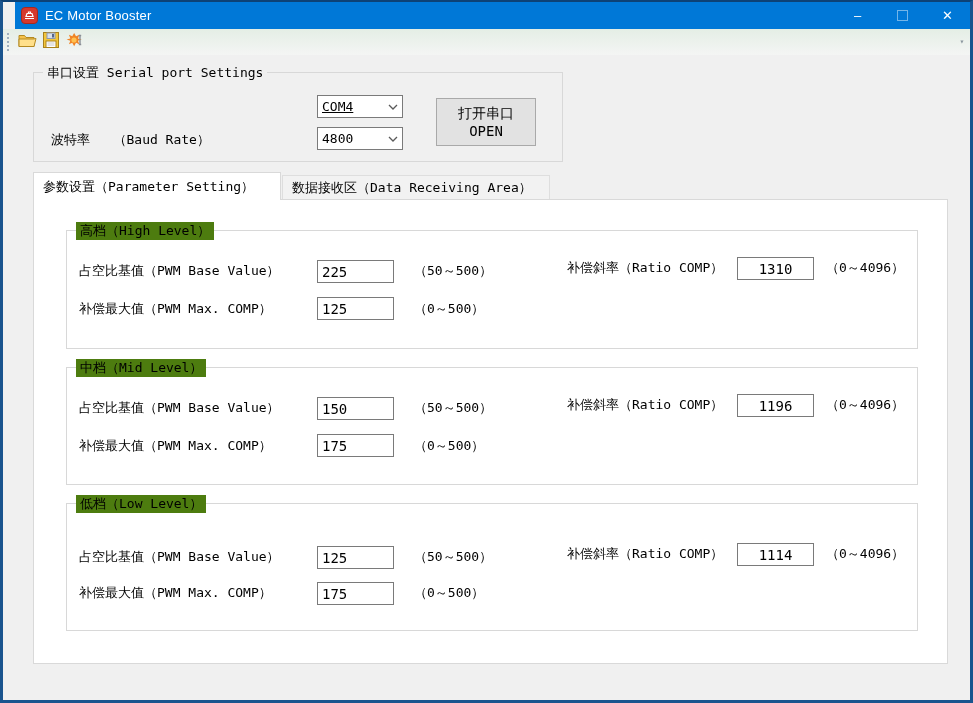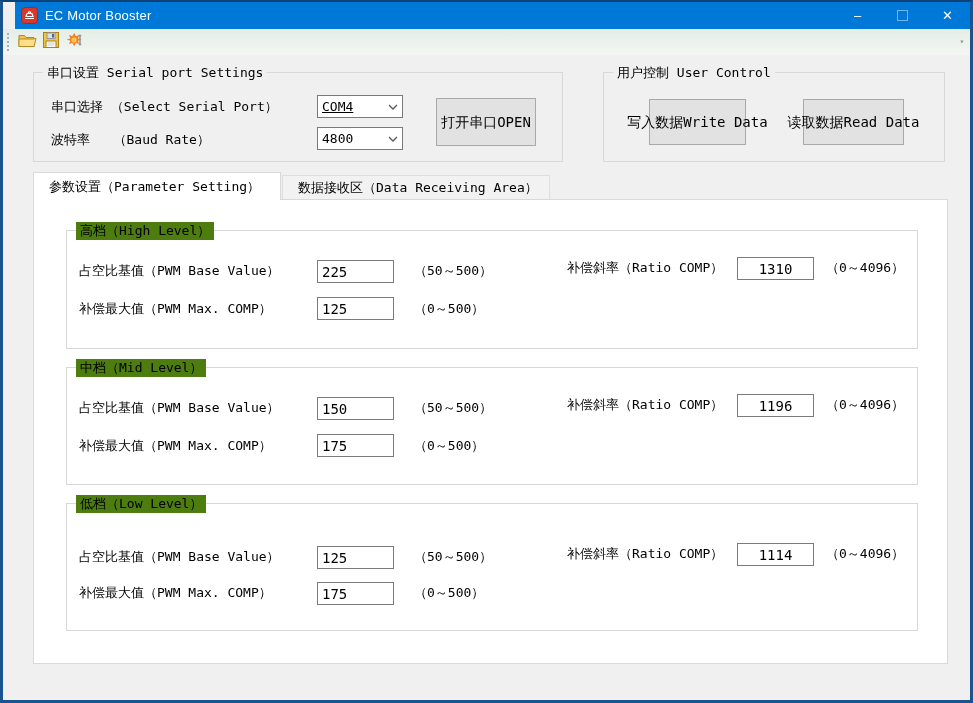--- a/index.html
+++ b/index.html
@@ -38,37 +38,37 @@
   .group{position:absolute;border:1px solid #d8d8d8;}
   .glegend{position:absolute;top:-9px;left:9px;background:#f0f0f0;padding:0 4px;font-size:13px;white-space:pre;}
   .on-white{background:#4d7c0f;}
   
   .lbl{position:absolute;font-size:13px;line-height:16px;white-space:pre;}
   .combo{position:absolute;width:86px;height:23px;box-sizing:border-box;background:#fff;
     border:1px solid #7a7a7a;display:flex;align-items:center;font-size:13px;}
   .combo .ctxt{padding-left:4px;}
   .combo .chev{margin-left:auto;margin-right:4px;display:flex;}
   .btn{position:absolute;background:#e2e2e2;border:1px solid #a9a9a9;box-sizing:border-box;
-    display:flex;flex-direction:row;align-items:center;justify-content:center;
+    display:flex;flex-direction:column;align-items:center;justify-content:center;
     font-size:14px;line-height:18px;white-space:pre;}
   .field{position:absolute;width:77px;height:23px;box-sizing:border-box;background:#fff;
     border:1px solid #7a7a7a;font-family:inherit;font-size:14px;padding:1px 4px;color:#000;}
   
   #serial-group{left:30px;top:70px;width:528px;height:88px;}
   #port-label{left:17px;top:26px;}
   #baud-label{left:17px;top:59px;}
   #port-combo{left:283px;top:22px;text-decoration:underline;}
   #baud-combo{left:283px;top:54px;}
   #open-btn{left:402px;top:25px;width:100px;height:48px;}
   #user-group{left:600px;top:70px;width:340px;height:88px;}
   #write-btn{left:45px;top:26px;width:97px;height:46px;}
   #read-btn{left:199px;top:26px;width:101px;height:46px;}
   
   .tab{position:absolute;box-sizing:border-box;display:flex;align-items:center;
-    font-size:13px;white-space:pre;padding:0 15px;}
+    font-size:13px;white-space:pre;padding:0 9px;}
   #tab-param{left:30px;top:170px;width:248px;height:28px;background:#fff;
     border:1px solid #d9d9d9;border-bottom:none;z-index:3;}
   #tab-recv{left:279px;top:173px;width:268px;height:24px;background:#f2f2f2;
     border:1px solid #dedede;border-bottom:none;z-index:1;}
   #pane{position:absolute;left:30px;top:197px;width:915px;height:465px;background:#fff;
     border:1px solid #d9d9d9;box-sizing:border-box;z-index:2;}
   
   .lvl{left:63px;width:850px;z-index:4;}
   #grp-high{top:228px;height:117px;}
   #grp-mid{top:365px;height:116px;}
@@ -137,21 +137,20 @@
           <circle cx="8" cy="8" r="2.6" fill="#ffc14f"></circle>
           <path d="M14 3.5v9M12.8 3.5h2.4M12.8 12.5h2.4" stroke="#8a8f96" stroke-width="1.4" fill="none"></path>
         </svg>
       </span>
     </div>
     <div class="tb-overflow">▾</div>
   </div>
 
   <div class="group" id="serial-group">
     <span class="glegend">串口设置 Serial port Settings</span>
-    <span class="lbl" id="port-label">串口选择 （Select Serial Port）</span>
     <div class="combo" id="port-combo">
       <span class="ctxt">COM4</span>
       <span class="chev">
         <svg width="10" height="6" viewBox="0 0 10 6">
             <polyline points="1,1 5,5 9,1" fill="none" stroke="#5a5a5a" stroke-width="1.3"></polyline>
           </svg>
       </span>
     </div>
     <span class="lbl" id="baud-label">波特率   （Baud Rate）</span>
     <div class="combo" id="baud-combo">
@@ -161,31 +160,20 @@
             <polyline points="1,1 5,5 9,1" fill="none" stroke="#5a5a5a" stroke-width="1.3"></polyline>
           </svg>
       </span>
     </div>
     <div class="btn" id="open-btn">
       <span>打开串口</span>
       <span>OPEN</span>
     </div>
   </div>
 
-  <div class="group" id="user-group">
-    <span class="glegend">用户控制 User Control</span>
-    <div class="btn" id="write-btn">
-      <span>写入数据</span>
-      <span>Write Data</span>
-    </div>
-    <div class="btn" id="read-btn">
-      <span>读取数据</span>
-      <span>Read Data</span>
-    </div>
-  </div>
 
   <div class="tab" id="tab-param"><span>参数设置（Parameter Setting）</span></div>
   <div class="tab" id="tab-recv"><span>数据接收区（Data Receiving Area）</span></div>
   <div id="pane"></div>
 
   <div class="group lvl" id="grp-high">
     <span class="glegend on-white">高档（High Level）</span>
     <span class="lbl base-lbl">占空比基值（PWM Base Value）</span>
     <input class="field base-val" value="225" style="">
     <span class="lbl base-rng">（50～500）</span>

